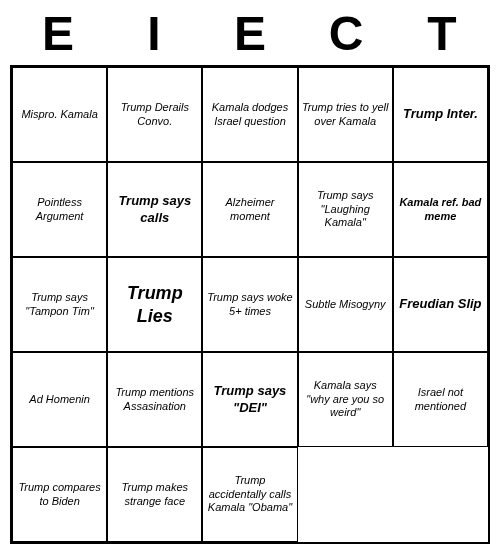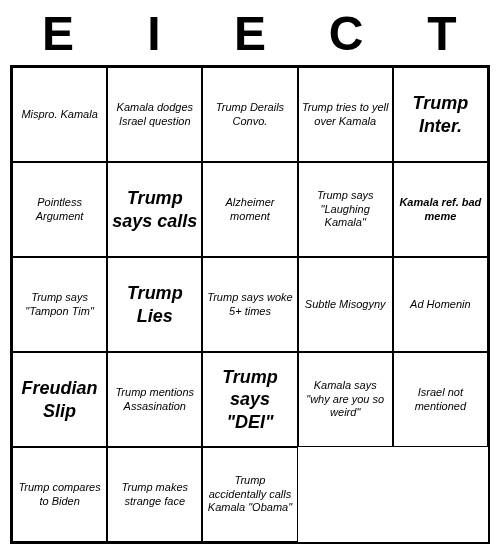--- a/index.html
+++ b/index.html
@@ -42,21 +42,21 @@
       align-items: center;
       justify-content: center;
       text-align: center;
       padding: 3px;
       font-size: 11px;
       line-height: 1.25;
       background: #fff;
       cursor: pointer;
     }
     .cell.large-text {
-      font-size: 18px;
+      font-size: 13px;
       font-weight: bold;
     }
     .cell.xl-text {
       font-size: 18px;
       font-weight: bold;
     }
     .cell.bold {
       font-weight: bold;
       text-align: center;
     }
@@ -67,35 +67,35 @@
 <div id="bingo-header">
 <span class="header-letter">E</span>
     <span class="header-letter">I</span>
     <span class="header-letter">E</span>
     <span class="header-letter">C</span>
     <span class="header-letter">T</span>
   </div>
 
 <div id="bingo-grid">
 <div class="cell">Mispro. Kamala</div>
+    <div class="cell">Trump Derails Convo.</div>
     <div class="cell">Kamala dodges Israel question</div>
-    <div class="cell">Trump Derails Convo.</div>
     <div class="cell">Trump tries to yell over Kamala</div>
     <div class="cell large-text">Trump Inter.</div>
     <div class="cell">Pointless Argument</div>
     <div class="cell large-text">Trump says calls</div>
     <div class="cell">Alzheimer moment</div>
     <div class="cell">Trump says "Laughing Kamala"</div>
     <div class="cell bold">Kamala ref. bad meme</div>
     <div class="cell">Trump says "Tampon Tim"</div>
     <div class="cell xl-text">Trump Lies</div>
     <div class="cell">Trump says woke 5+ times</div>
     <div class="cell">Subtle Misogyny</div>
+    <div class="cell large-text">Freudian Slip</div>
     <div class="cell">Ad Homenin</div>
-    <div class="cell large-text">Freudian Slip</div>
     <div class="cell">Trump mentions Assasination</div>
     <div class="cell large-text">Trump says "DEI"</div>
     <div class="cell">Kamala says "why are you so weird"</div>
     <div class="cell">Israel not mentioned</div>
     <div class="cell">Trump compares to Biden</div>
     <div class="cell">Trump makes strange face</div>
     <div class="cell">Trump accidentally calls Kamala "Obama"</div>
   </div>
 
 </body></html>

